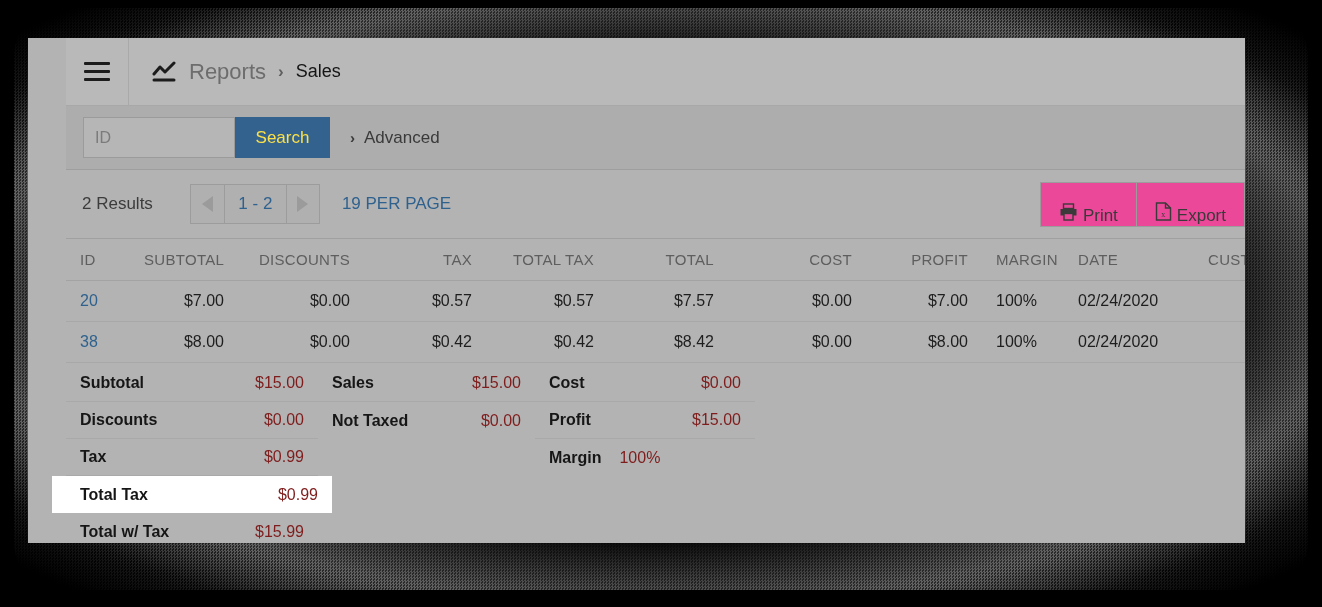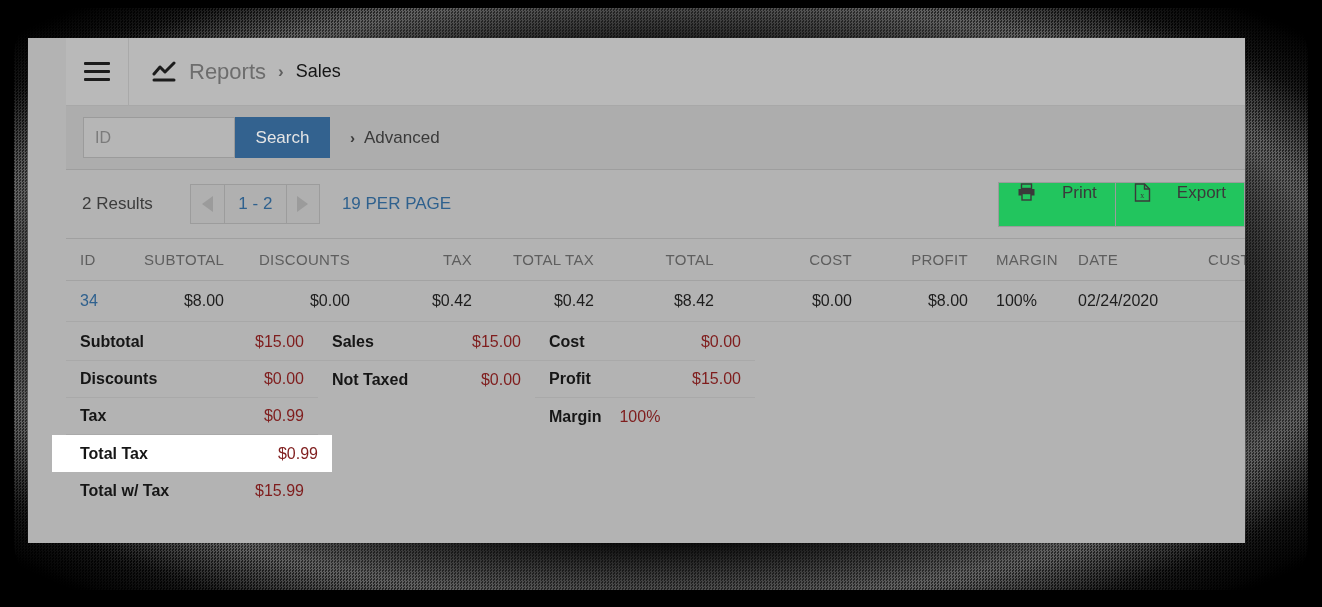--- a/index.html
+++ b/index.html
@@ -135,21 +135,21 @@
     display: flex;
     align-items: center;
     padding: 0 11px;
     font-size: 16px;
     color: #7b7b7b;
     cursor: text;
   }
   .search-btn {
     width: 95px;
     background: #33628f;
-    color: #e5e5e5;
+    color: #fde047;
     border: none;
     font-size: 17px;
     font-family: "Liberation Sans", sans-serif;
     cursor: pointer;
     display:flex; align-items:center; justify-content:center;
   }
   .advanced {
     margin-left: 20px;
     display: flex;
     align-items: center;
@@ -209,27 +209,27 @@
   }
   .tool-right {
     position: absolute;
     right: 0;
     display: flex;
     height: 45px;
     border: 1px solid #9c9c9c;
   }
   .tool-btn {
     display: flex;
-    align-items: flex-start;
-    gap: 26px;
+    align-items: flex-end;
+    gap: 5px;
     padding: 0 18px;
     font-size: 17px;
     color: #3a3a3a;
     cursor: pointer;
-    background: #22c55e;
+    background: #ec4899;
   }
   .tool-btn + .tool-btn { border-left: 1px solid #9c9c9c; }
 
   
   table.grid { width: 100%; border-collapse: collapse; table-layout: fixed; }
   table.grid th {
     font-weight: normal;
     font-size: 15px;
     color: #5e5e5e;
     letter-spacing: .3px;
@@ -385,21 +385,36 @@
           <th class="c-num w-cost">COST</th>
           <th class="c-num w-profit">PROFIT</th>
           <th class="c-left w-margin">MARGIN</th>
           <th class="c-left w-date">DATE</th>
           <th class="c-left w-cust">CUSTOMER</th>
         </tr>
       </thead>
       <tbody>
         <tr>
           <td class="c-id">
-            <a>34</a>
+            <a>20</a>
+          </td>
+          <td class="c-num">$7.00</td>
+          <td class="c-num">$0.00</td>
+          <td class="c-num">$0.57</td>
+          <td class="c-num">$0.57</td>
+          <td class="c-num">$7.57</td>
+          <td class="c-num">$0.00</td>
+          <td class="c-num">$7.00</td>
+          <td class="c-left">100%</td>
+          <td class="c-left">02/24/2020</td>
+          <td class="c-left"></td>
+        </tr>
+        <tr>
+          <td class="c-id">
+            <a>38</a>
           </td>
           <td class="c-num">$8.00</td>
           <td class="c-num">$0.00</td>
           <td class="c-num">$0.42</td>
           <td class="c-num">$0.42</td>
           <td class="c-num">$8.42</td>
           <td class="c-num">$0.00</td>
           <td class="c-num">$8.00</td>
           <td class="c-left">100%</td>
           <td class="c-left">02/24/2020</td>

